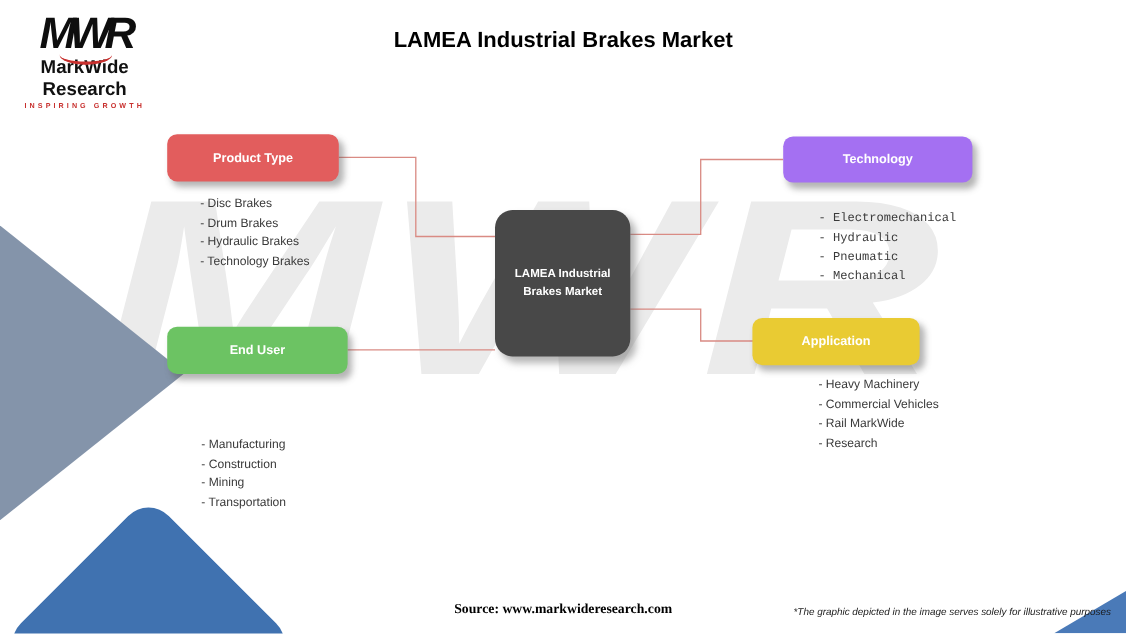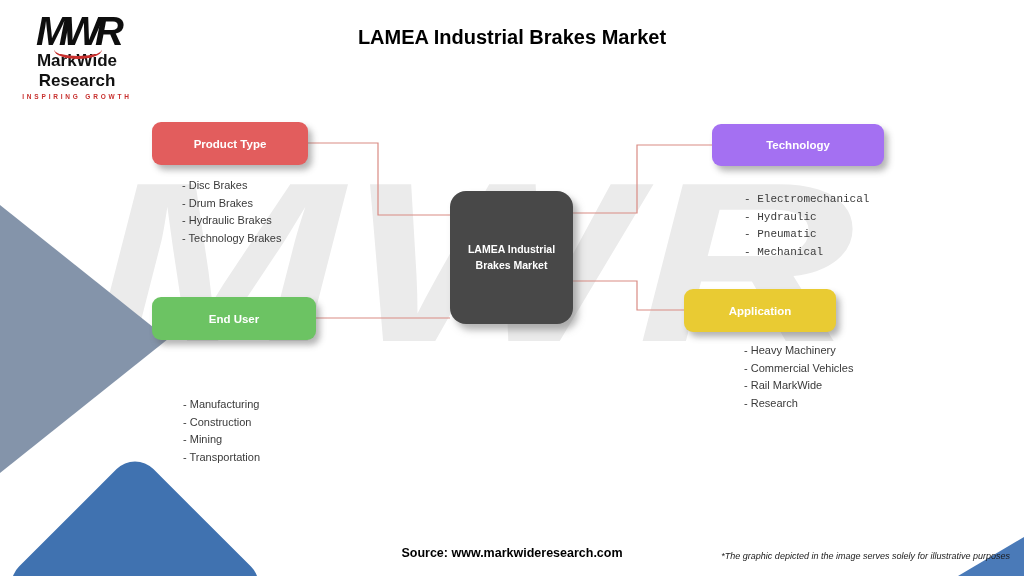--- a/index.html
+++ b/index.html
@@ -67,21 +67,21 @@
     position:absolute;left:450px;top:191px;width:123px;height:133px;z-index:2;
     background:#484848;border-radius:16px;
     display:flex;align-items:center;justify-content:center;text-align:center;
     color:#fff;font-weight:bold;font-size:10.5px;line-height:1.5;
     padding:0 16px;box-sizing:border-box;
     box-shadow:5px 6px 7px rgba(110,110,110,.5);
   }
   
   .source-line{
     position:absolute;left:0;right:0;top:546px;z-index:2;
-    text-align:center;font-size:12.5px;font-weight:bold;color:#000;
+    text-align:center;font-size:12.5px;font-weight:bold;color:#000;font-family:Liberation Serif, serif;
   }
   .disclaimer{
     position:absolute;right:14px;top:551px;z-index:2;
     font-size:9px;font-style:italic;color:#1a1a1a;margin-left:14px;
   }
 </style>
 </head>
 <body>
 
 <div class="watermark">MWR</div>

